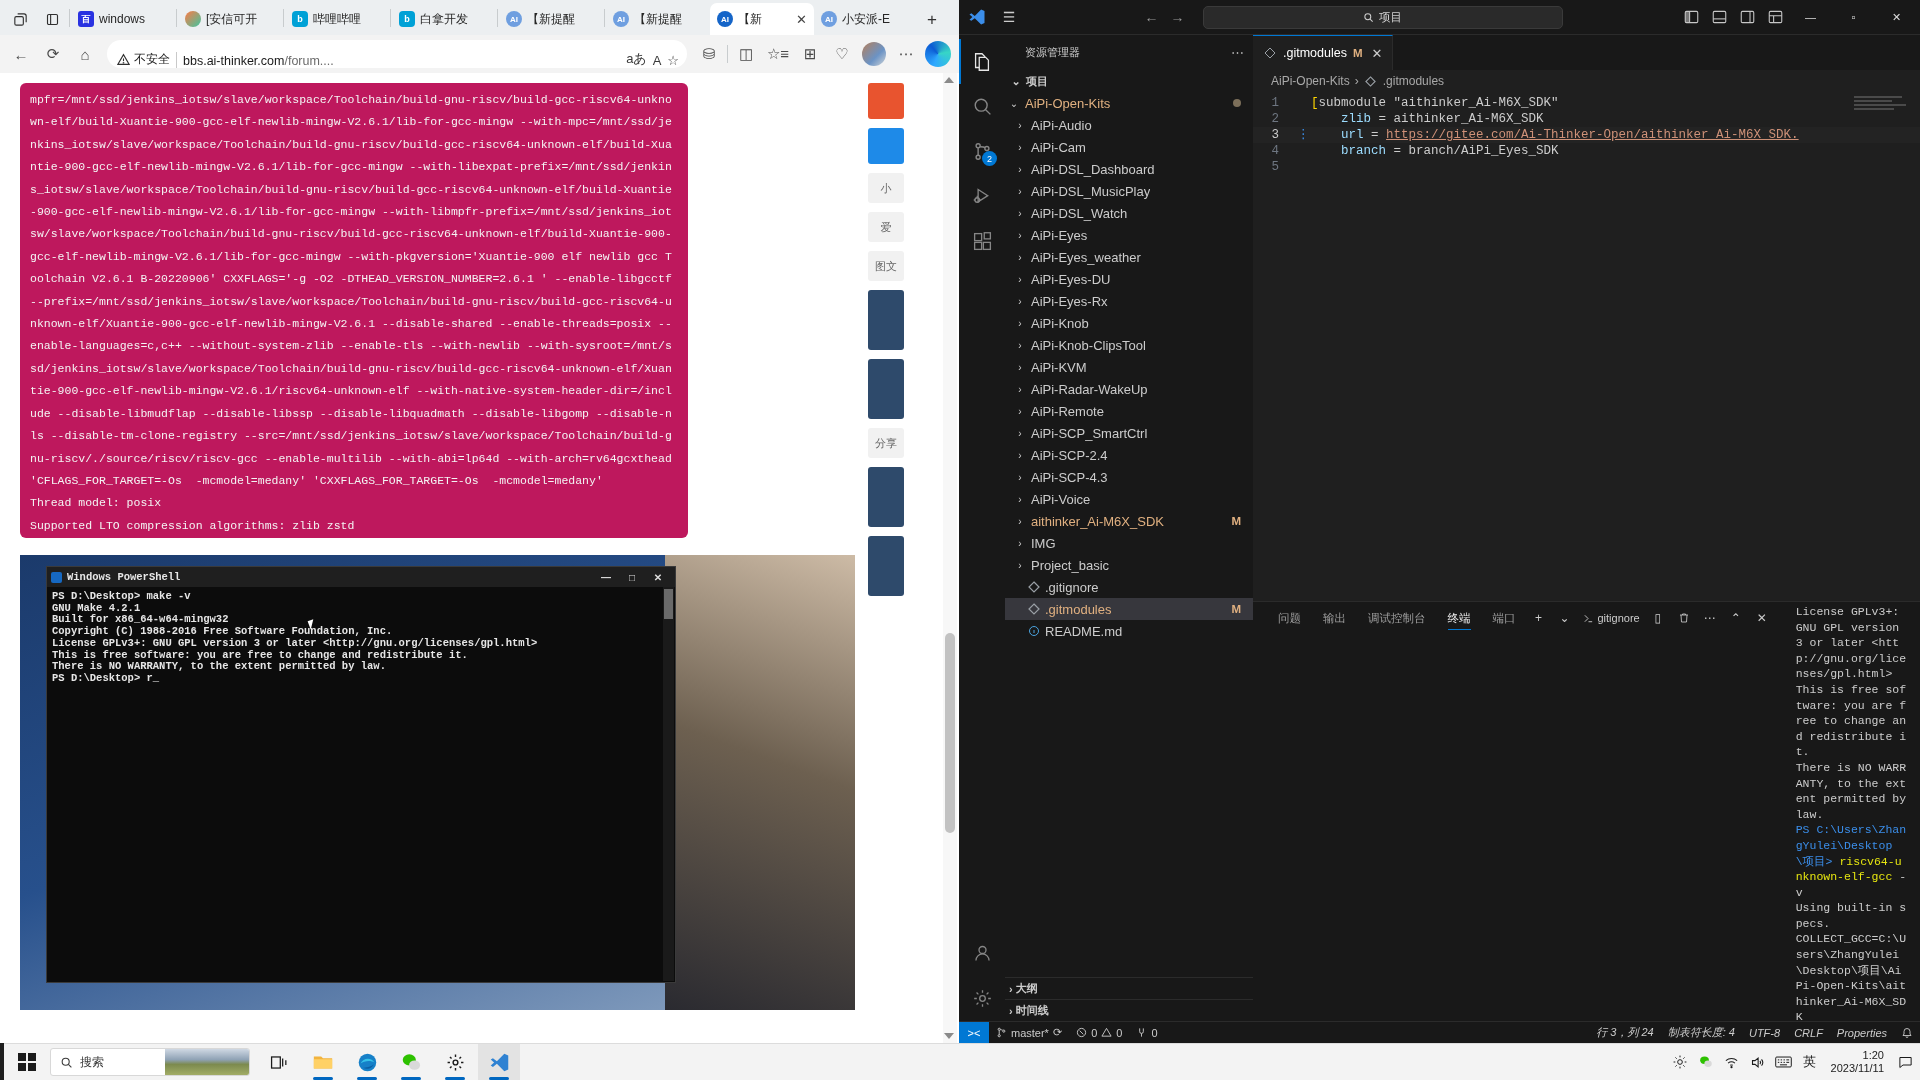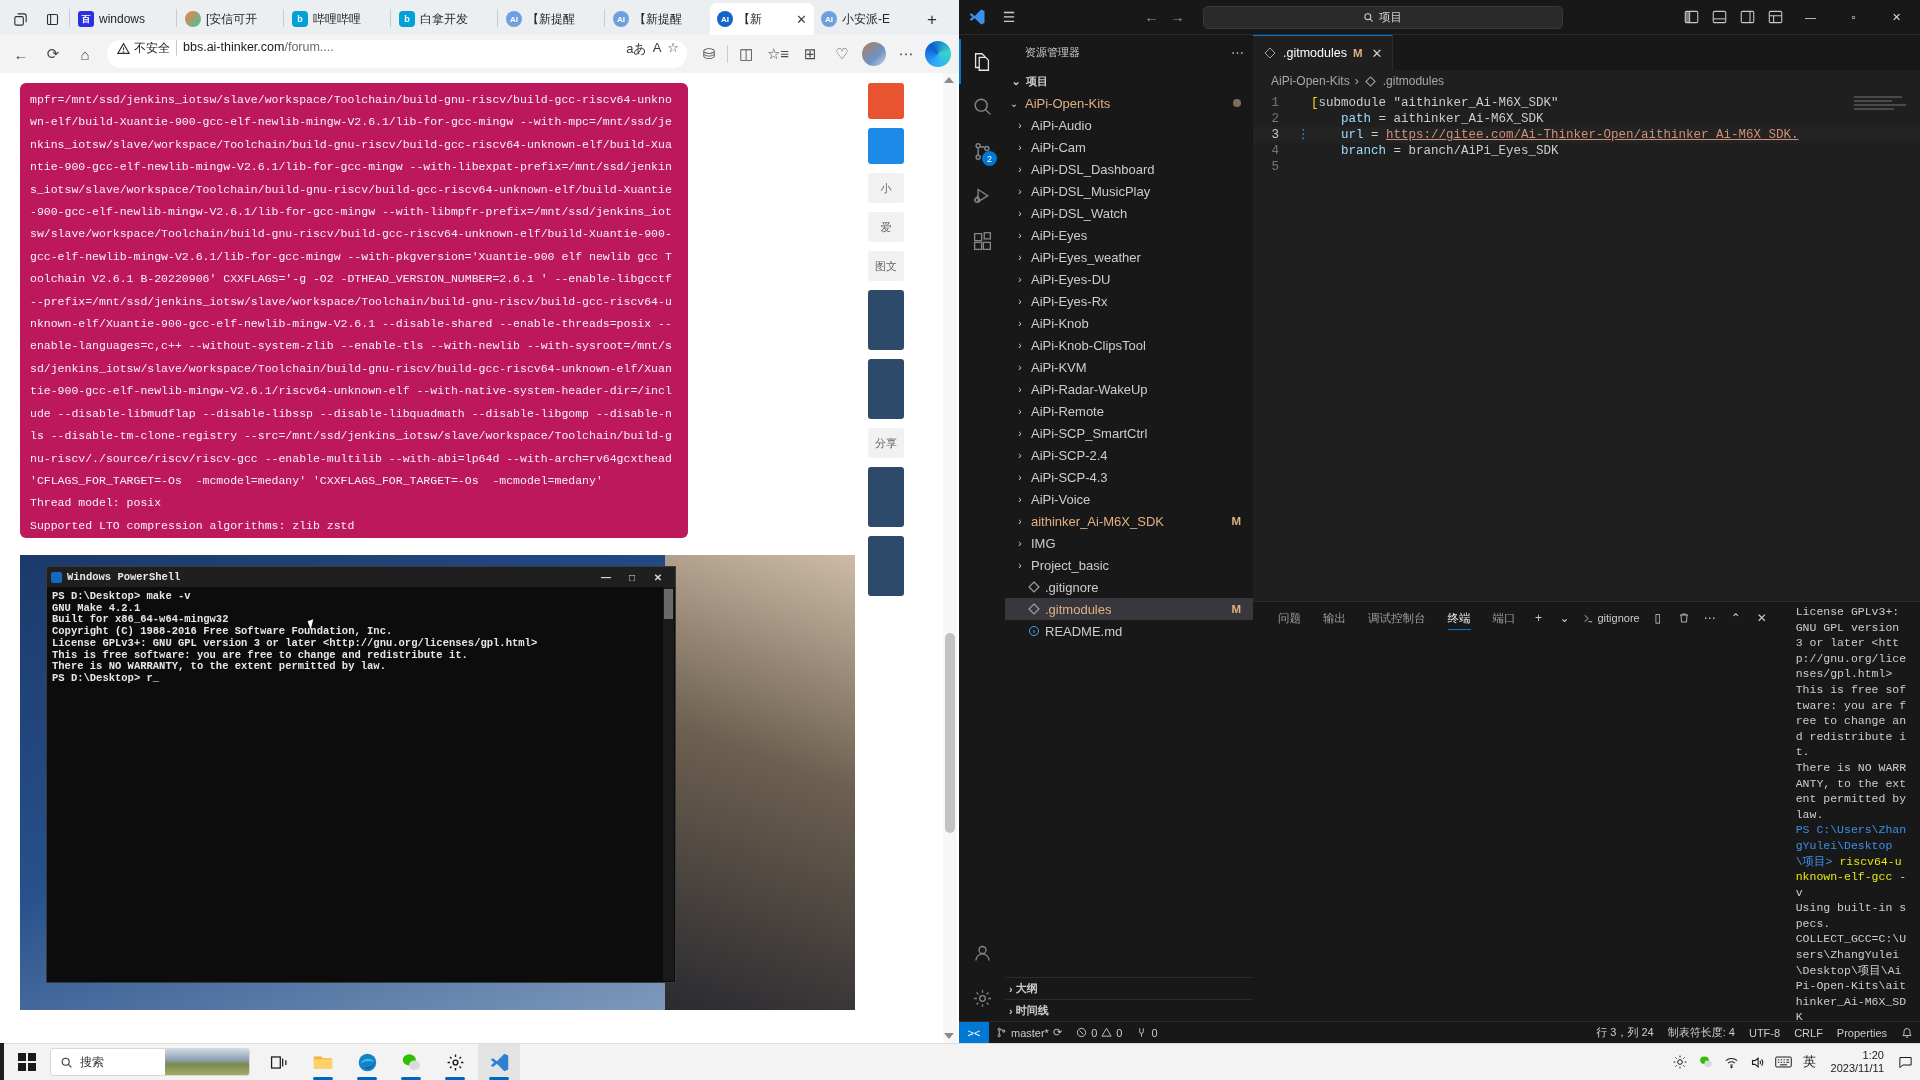--- a/index.html
+++ b/index.html
@@ -49,21 +49,21 @@
              font-size: 17px; color: #303030; }
 
   .edge-toolbar {
     height: 38px; background: #f3f3f3; display: flex; align-items: center;
     padding: 0 6px; gap: 2px;
   }
   .tbtn { width: 30px; height: 30px; border-radius: 4px; display: flex;
           align-items: center; justify-content: center; color: #4a4a4a; font-size: 15px; }
   .omnibox {
     flex: 1; height: 28px; background: #fff; border-radius: 14px;
-    display: flex; align-items: flex-start; gap: 6px; padding: 0 8px 0 10px;
+    display: flex; align-items: flex-end; gap: 6px; padding: 0 8px 0 10px;
     font-size: 12.5px; color: #202020; margin: 0 5px;
   }
   .omni-warn { display: flex; align-items: center; gap: 4px; color: #202020; font-size: 12px;}
   .omni-div { width: 1px; height: 16px; background: #c9c9c9; }
   .omni-url { flex: 1; color: #1a1a1a; white-space: nowrap; overflow: hidden;}
   .omni-url .dim { color: #6b6b6b; }
   .omni-ic { color: #3a3a3a; font-size: 13px; }
   .avatar-btn { width: 24px; height: 24px; border-radius: 50%;
                 background: linear-gradient(135deg,#b57f5a,#6b93c5 60%,#d0d5d8); }
   .copilot-btn { width: 26px; height: 26px; border-radius: 50%;
@@ -256,21 +256,21 @@
   .t-cyan { color:#3b8eea; }
   .t-yellow { color:#e5e510; }
 
   .vs-status {
     height: 22px; background:#181818; display:flex; align-items:center;
     font-size: 11px; color:#cccccc; border-top:1px solid #2b2b2b;
   }
   .st-remote { width:30px; height:22px; background:#0078d4; display:flex;
                align-items:center; justify-content:center; color:#fff; font-size:11px;}
   .st { padding: 0 7px; height:22px; display:flex; align-items:center; gap:4px; }
-  .st-right { margin-left:auto; display:flex; align-items:flex-end; }
+  .st-right { margin-left:auto; display:flex; align-items:flex-end;font-style:italic; }
 
   
   .taskbar {
     position:absolute; left:4px; bottom:0; width:1920px; height:37px;
     background:#f3f3f3; display:flex; align-items:center;
     border-top:1px solid #dcdcdc;
   }
   .start { width:46px; height:37px; display:flex;align-items:center;justify-content:center;}
   .winlogo { display:grid; grid-template-columns:8px 8px; grid-template-rows:8px 8px; gap:2px;}
   .winlogo i { background:#1b1b1b; display:block; }
@@ -720,21 +720,21 @@
 
         <div class="code">
           <div class="cline">
             <span class="ln">1</span>
             <span class="gut"></span>
             <span class="tok-br">[</span><span class="tok-op">submodule "aithinker_Ai-M6X_SDK"</span>
           </div>
           <div class="cline">
             <span class="ln">2</span>
             <span class="gut"></span>
-            <span>    </span><span class="tok-key">path</span><span class="tok-op"> = </span><span class="tok-op">aithinker_Ai-M6X_SDK</span>
+            <span>    </span><span class="tok-key">zlib</span><span class="tok-op"> = </span><span class="tok-op">aithinker_Ai-M6X_SDK</span>
           </div>
           <div class="cline cur">
             <span class="ln">3</span>
             <span class="gut" style="color:#3b8eea">⋮</span>
             <span>    </span><span class="tok-key">url</span><span class="tok-op"> = </span><span class="tok-url">https://gitee.com/Ai-Thinker-Open/aithinker_Ai-M6X_SDK.</span>
           </div>
           <div class="cline">
             <span class="ln">4</span>
             <span class="gut"></span>
             <span>    </span><span class="tok-key">branch</span><span class="tok-op"> = </span><span class="tok-op">branch/AiPi_Eyes_SDK</span>

